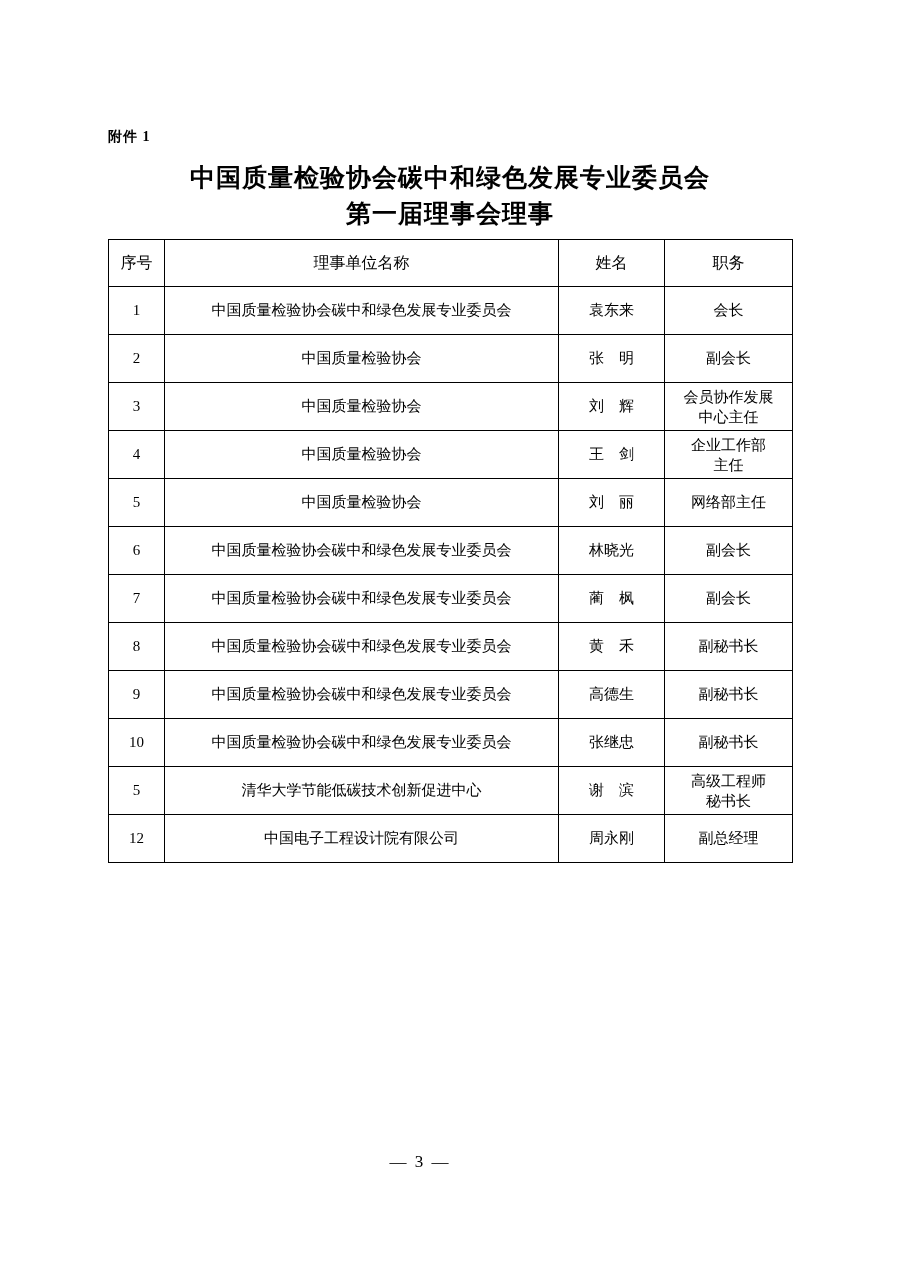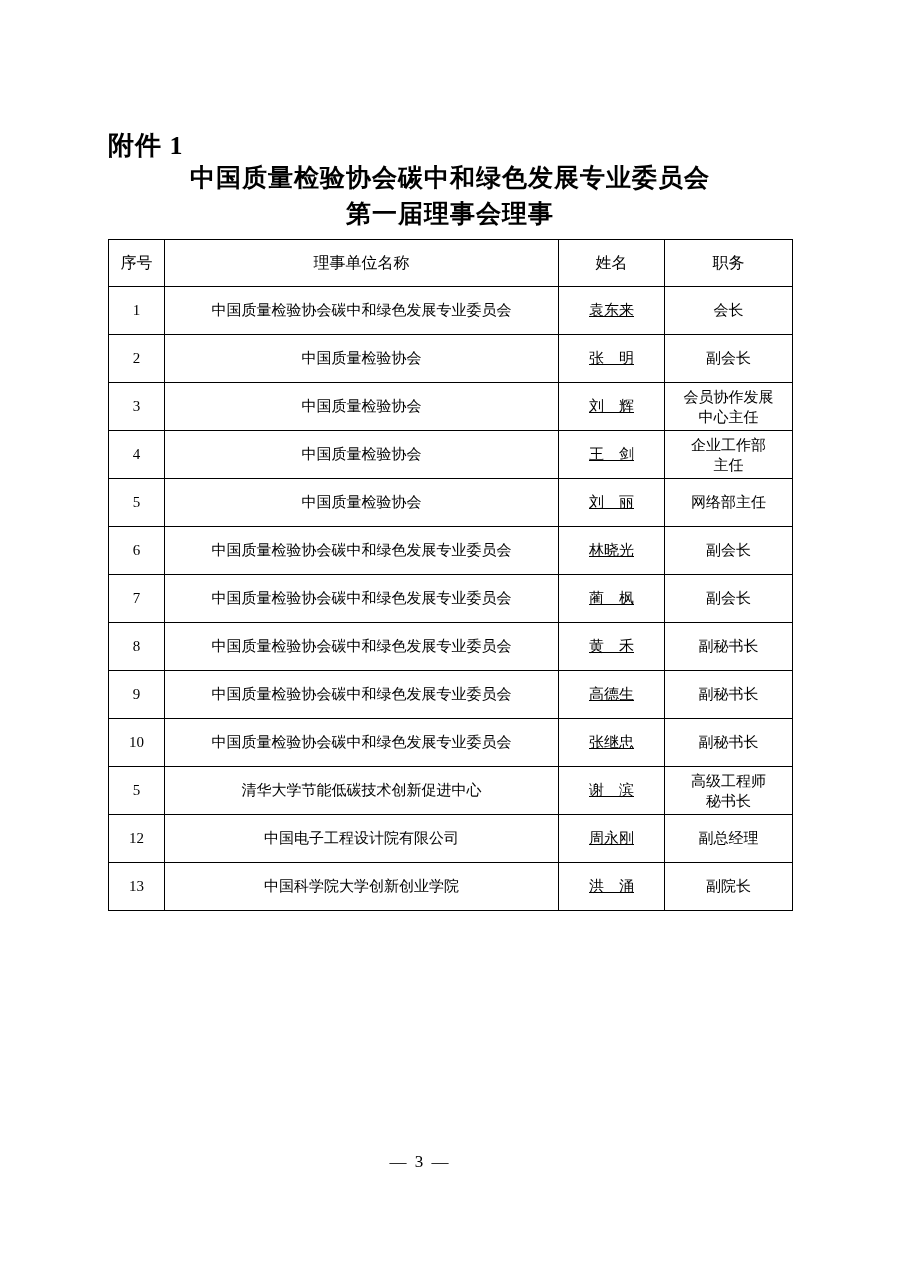--- a/index.html
+++ b/index.html
@@ -21,21 +21,21 @@
     top: 0;
     width: 900px;
     height: 1273px;
     box-sizing: border-box;
     padding: 0;
   }
   .attachment-label {
     position: absolute;
     left: 108px;
     top: 128px;
-    font-size: 26px;
+    font-size: 14px;
     font-weight: bold;
     letter-spacing: 1px;
     font-family: "Liberation Serif", "DejaVu Serif", serif;
   }
   .doc-title {
     position: absolute;
     left: 108px;
     top: 160px;
     width: 684px;
     text-align: center;
@@ -83,21 +83,20 @@
     text-align: left;
     padding-left: 12px;
     padding-right: 6px;
   }
   td.title-cell .two-line {
     display: block;
     line-height: 20px;
   }
   td.name-cell {
     letter-spacing: 0px;
-    text-decoration: underline;
   }
   .page-number {
     position: absolute;
     left: 0;
     top: 1152px;
     width: 900px;
     text-align: center;
     font-size: 17px;
     letter-spacing: 2px;
     padding-right: 60px;
@@ -207,24 +206,18 @@
             <span class="two-line">高级工程师</span>
             <span class="two-line">秘书长</span>
           </td>
         </tr>
         <tr>
           <td class="idx-cell">12</td>
           <td class="unit-cell">中国电子工程设计院有限公司</td>
           <td class="name-cell">周永刚</td>
           <td class="title-cell">副总经理</td>
         </tr>
-        <tr>
-          <td class="idx-cell">13</td>
-          <td class="unit-cell">中国科学院大学创新创业学院</td>
-          <td class="name-cell">洪　涌</td>
-          <td class="title-cell">副院长</td>
-        </tr>
       </tbody>
   </table>
 
   <div class="page-number">— 3 —</div>
 
 </div>
 
 </body></html>

